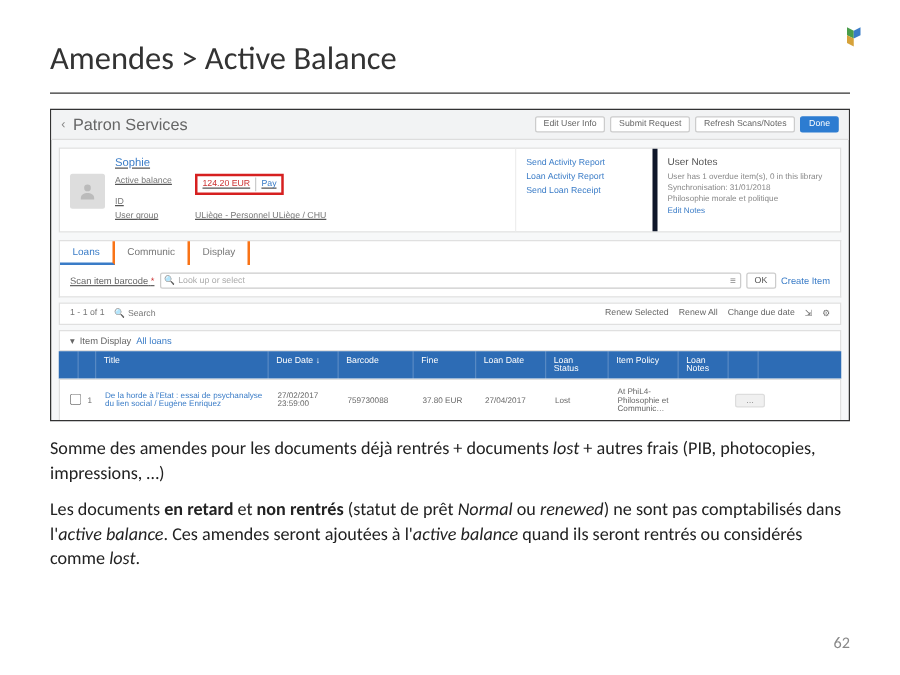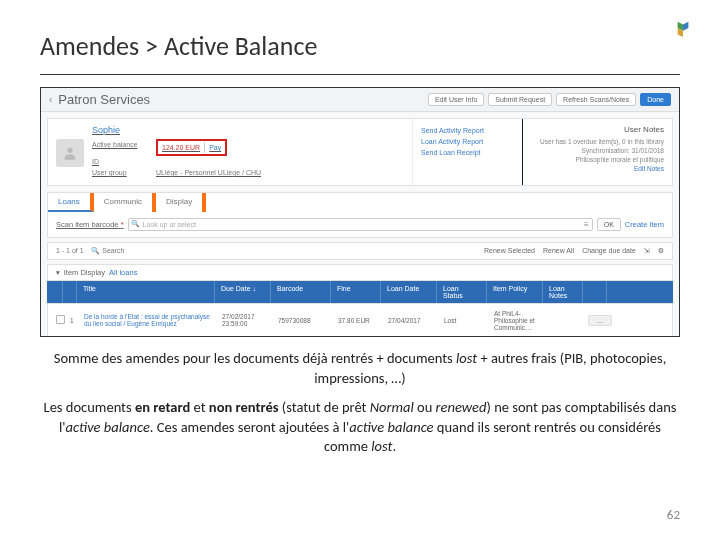--- a/index.html
+++ b/index.html
@@ -20,26 +20,26 @@
   .user-name { color: #3a7cc7; font-size: 9px; margin-bottom: 4px; margin-left: 36px; }
   .user-row { display: flex; align-items: flex-start; gap: 8px; }
   .avatar { width: 28px; height: 28px; background: #ddd; border-radius: 2px; display: flex; align-items: center; justify-content: center; color: #aaa; }
   .user-fields { font-size: 7px; color: #777; line-height: 1.6; }
   .uf-row { display: flex; gap: 8px; }
   .uf-label { width: 56px; }
   .balance-box { border: 2px solid #d62020; padding: 1px 4px; display: inline-flex; align-items: center; gap: 4px; }
   .bal-amt { color: #c33; font-size: 7px; }
   .pay { color: #3a7cc7; font-size: 7px; border-left: 1px solid #ccc; padding-left: 4px; }
   .actions-col { width: 110px; padding: 6px 8px; border-left: 1px solid #eee; font-size: 7px; color: #3a7cc7; line-height: 1.6; }
-  .notes-col { width: 150px; padding: 6px 8px; border-left: 1px solid #0f172a; text-align: right; }
+  .notes-col { width: 150px; padding: 6px 8px; border-left: 4px solid #0f172a; }
   .notes-title { color: #555; font-size: 8px; margin-bottom: 3px; }
   .notes-body { font-size: 6.5px; color: #888; line-height: 1.4; }
   .notes-body a { color: #3a7cc7; text-decoration: none; }
   .tabs { display: flex; background: #fff; margin: 0 6px; border: 1px solid #e0e0e0; border-bottom: none; }
-  .tab { padding: 4px 10px; font-size: 8px; color: #777; border-right: 4px solid #f97316; }
+  .tab { padding: 4px 10px; font-size: 8px; color: #777; border-right: 2px solid #f97316; }
   .tab.active { color: #3a7cc7; border-bottom: 2px solid #3a7cc7; }
   .search-row { display: flex; align-items: center; gap: 4px; background: #fff; margin: 0 6px; padding: 6px 8px; border: 1px solid #e0e0e0; border-top: none; }
   .sr-label { font-size: 7.5px; color: #666; text-decoration: underline; }
   .sr-star { color: #c33; }
   .sr-input { flex: 1; border: 1px solid #ccc; border-radius: 2px; padding: 2px 16px 2px 14px; font-size: 7px; color: #aaa; position: relative; background: #fff; }
   .sr-input::before { content: "🔍"; position: absolute; left: 3px; top: 1px; font-size: 7px; }
   .sr-input::after { content: "≡"; position: absolute; right: 3px; top: 1px; font-size: 8px; color: #888; }
   .sr-ok { border: 1px solid #ccc; background: #fff; padding: 2px 6px; font-size: 7px; color: #555; border-radius: 2px; }
   .sr-create { color: #3a7cc7; font-size: 7.5px; }
   .results-bar { display: flex; align-items: center; justify-content: space-between; background: #fff; margin: 4px 6px 0 6px; padding: 4px 8px; border: 1px solid #e0e0e0; font-size: 7px; color: #777; }
@@ -57,21 +57,21 @@
   .w-num { width: 14px; }
   .w-title { width: 138px; }
   .w-due { width: 56px; }
   .w-bar { width: 60px; }
   .w-fine { width: 50px; }
   .w-ldate { width: 56px; }
   .w-status { width: 50px; }
   .w-pol { width: 56px; }
   .w-notes { width: 40px; }
   .w-more { width: 24px; text-align: center; }
-  .caption { margin-top: 12px; font-size: 14.5px; color: #222; line-height: 1.35; text-align: center; }
+  .caption { margin-top: 12px; font-size: 14.5px; color: #222; line-height: 1.35; }
   .caption p { margin-bottom: 10px; }
   .caption em { font-style: italic; }
   .caption strong { font-weight: 700; }
   .pagenum { position: absolute; bottom: 18px; right: 40px; font-size: 13px; color: #888; }
 </style>
 </head>
 <body>
 
 <div class="logo">
   <svg viewBox="0 0 20 20">

